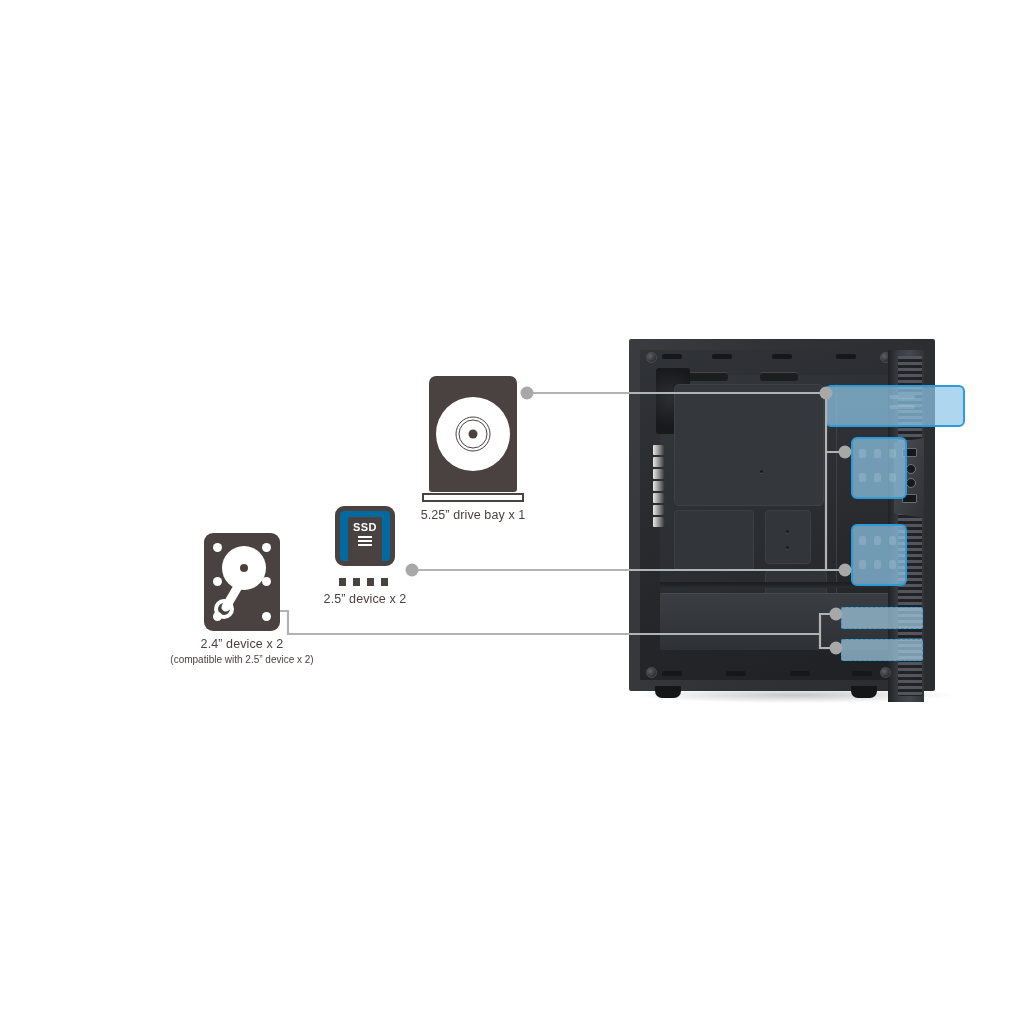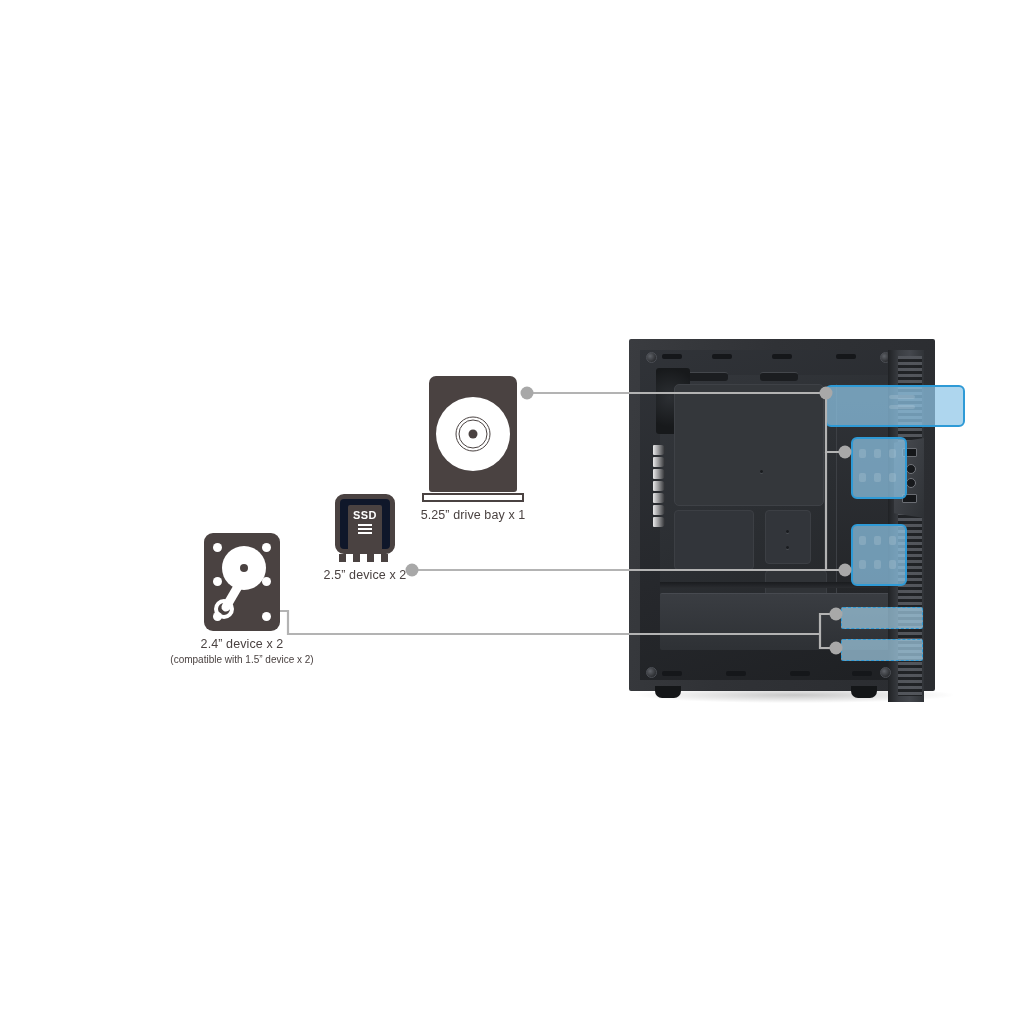--- a/index.html
+++ b/index.html
@@ -96,26 +96,26 @@
     margin: 1px auto 0;
     background: #ffffff;
     border: 2px solid #4a4241;
     box-sizing: border-box;
   }
 
   
   #ssd-icon { left: 317px; top: 494px; width: 96px; }
   .ssd-body {
     width: 60px; height: 60px;
-    margin: 0 auto;
+    margin: 12px auto;
     position: relative;
     border: 5px solid #4a4241;
     border-radius: 9px;
     box-sizing: border-box;
-    background: #0f172a;
+    background: #0369a1;
   }
   .ssd-chip {
     position: absolute;
     left: 8px; top: 6px; right: 8px; bottom: -2px;
     background: #4a4241;
     border-radius: 2px;
   }
   .ssd-label {
     color: #ffffff;
     font-size: 11px;
@@ -540,16 +540,16 @@
       <div class="hdd-hole" style="left:9px;  top:79px;"></div>
       <div class="hdd-hole" style="left:58px; top:79px;"></div>
       <div class="hdd-platter"></div>
       <svg style="position:absolute;left:0;top:0;width:76px;height:98px;" viewBox="0 0 76 98">
         <path d="M 43 38 L 22 74" stroke="#ffffff" stroke-width="9" stroke-linecap="round" fill="none"></path>
         <circle cx="20" cy="76" r="8" fill="none" stroke="#ffffff" stroke-width="4"></circle>
       </svg>
       <div class="hdd-spindle"></div>
     </div>
     <div class="cap">2.4” device x 2</div>
-    <div class="cap2">(compatible with 1.5” device x 2)</div>
+    <div class="cap2">(compatible with 2.5” device x 2)</div>
   </div>
 
 </div>
 
 </body></html>

